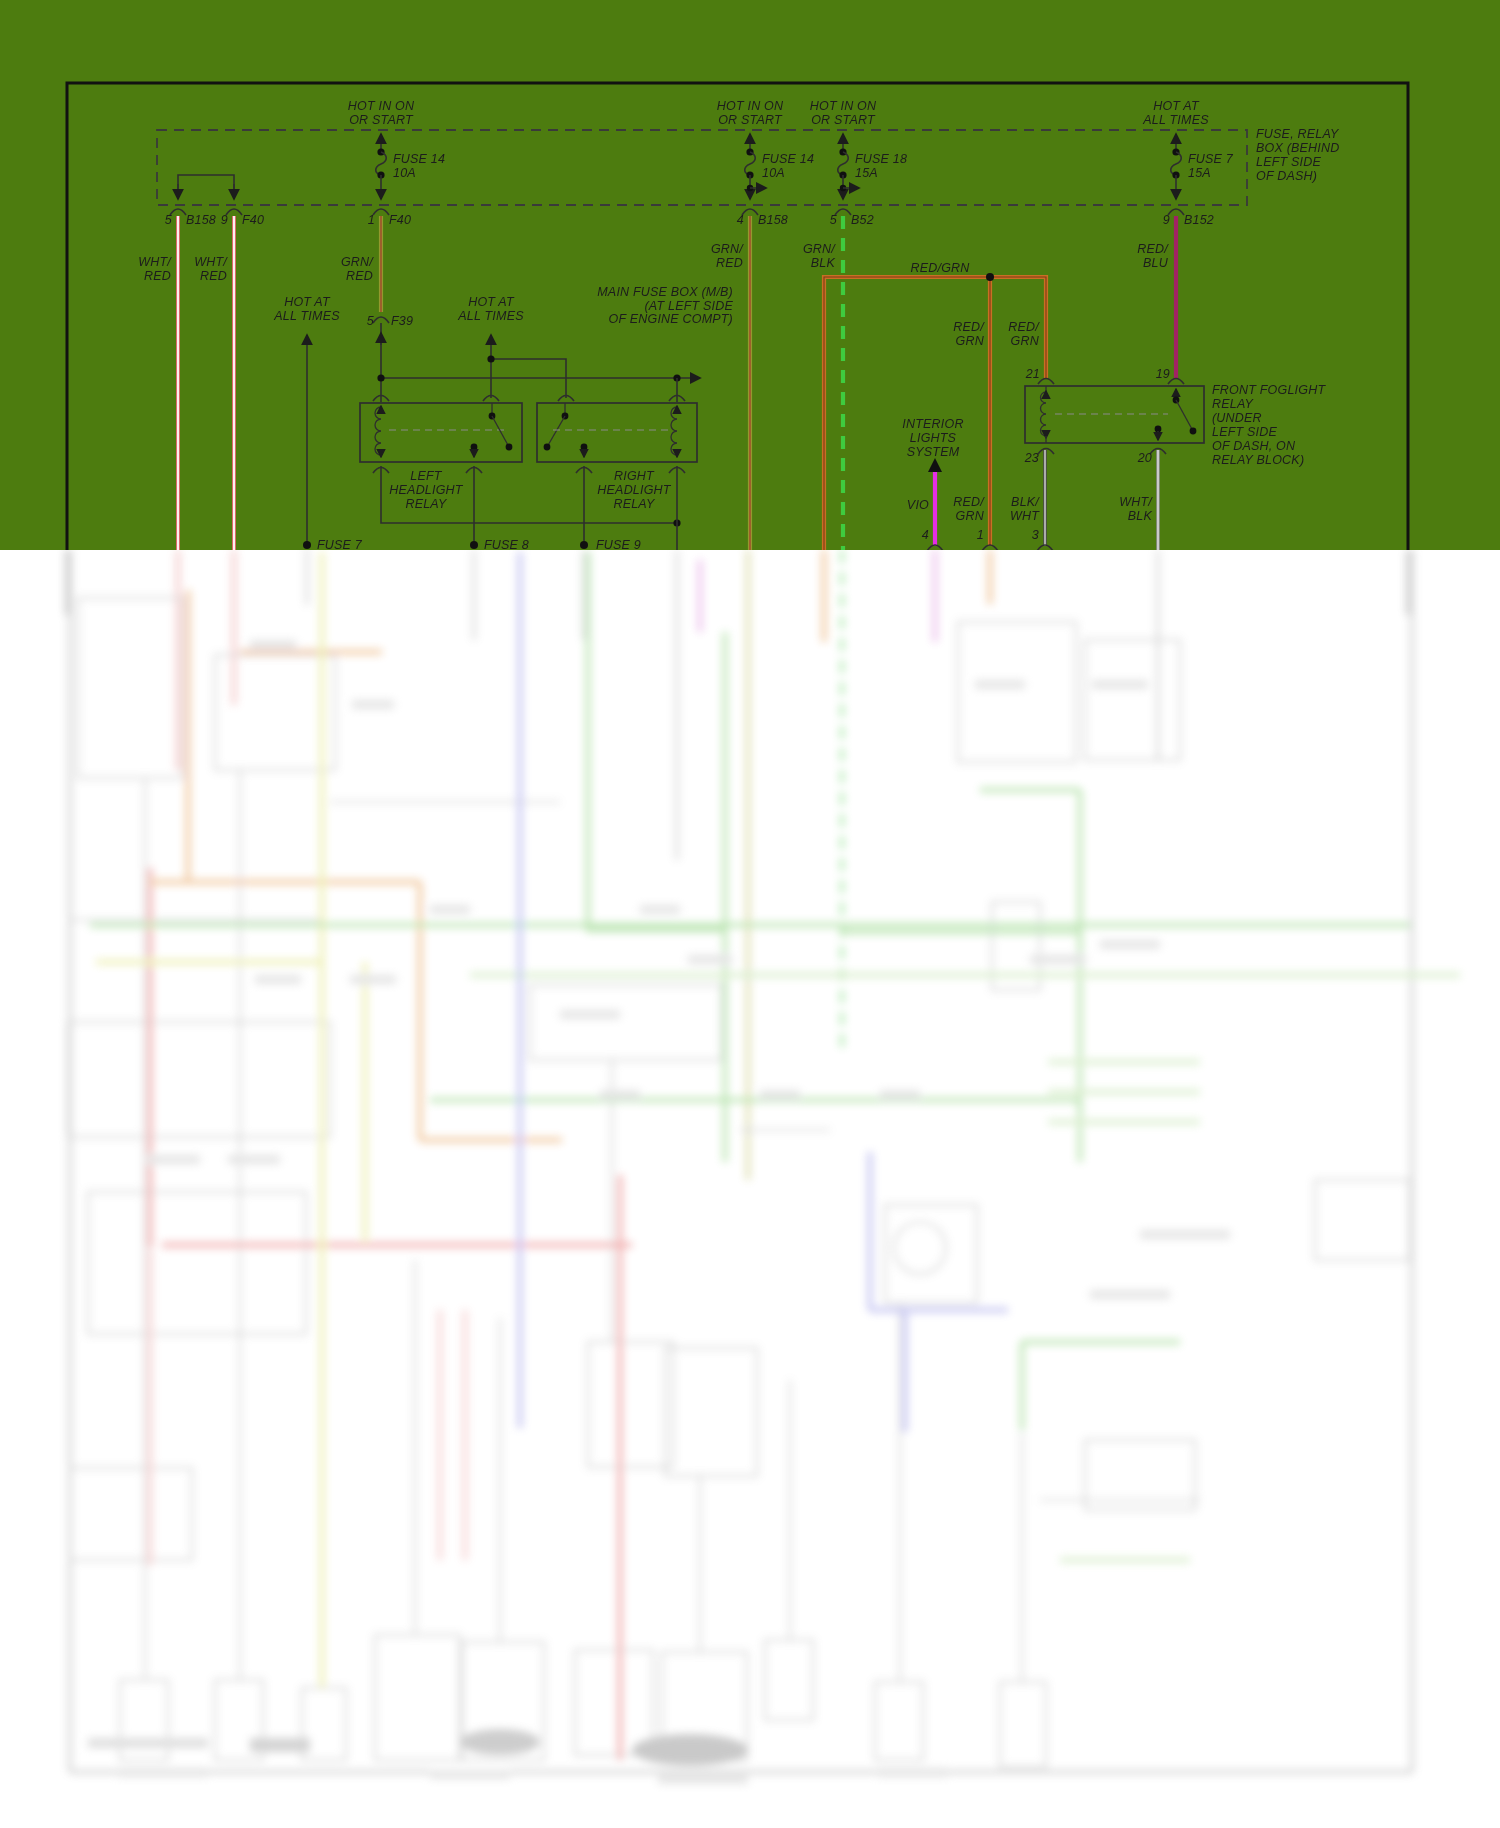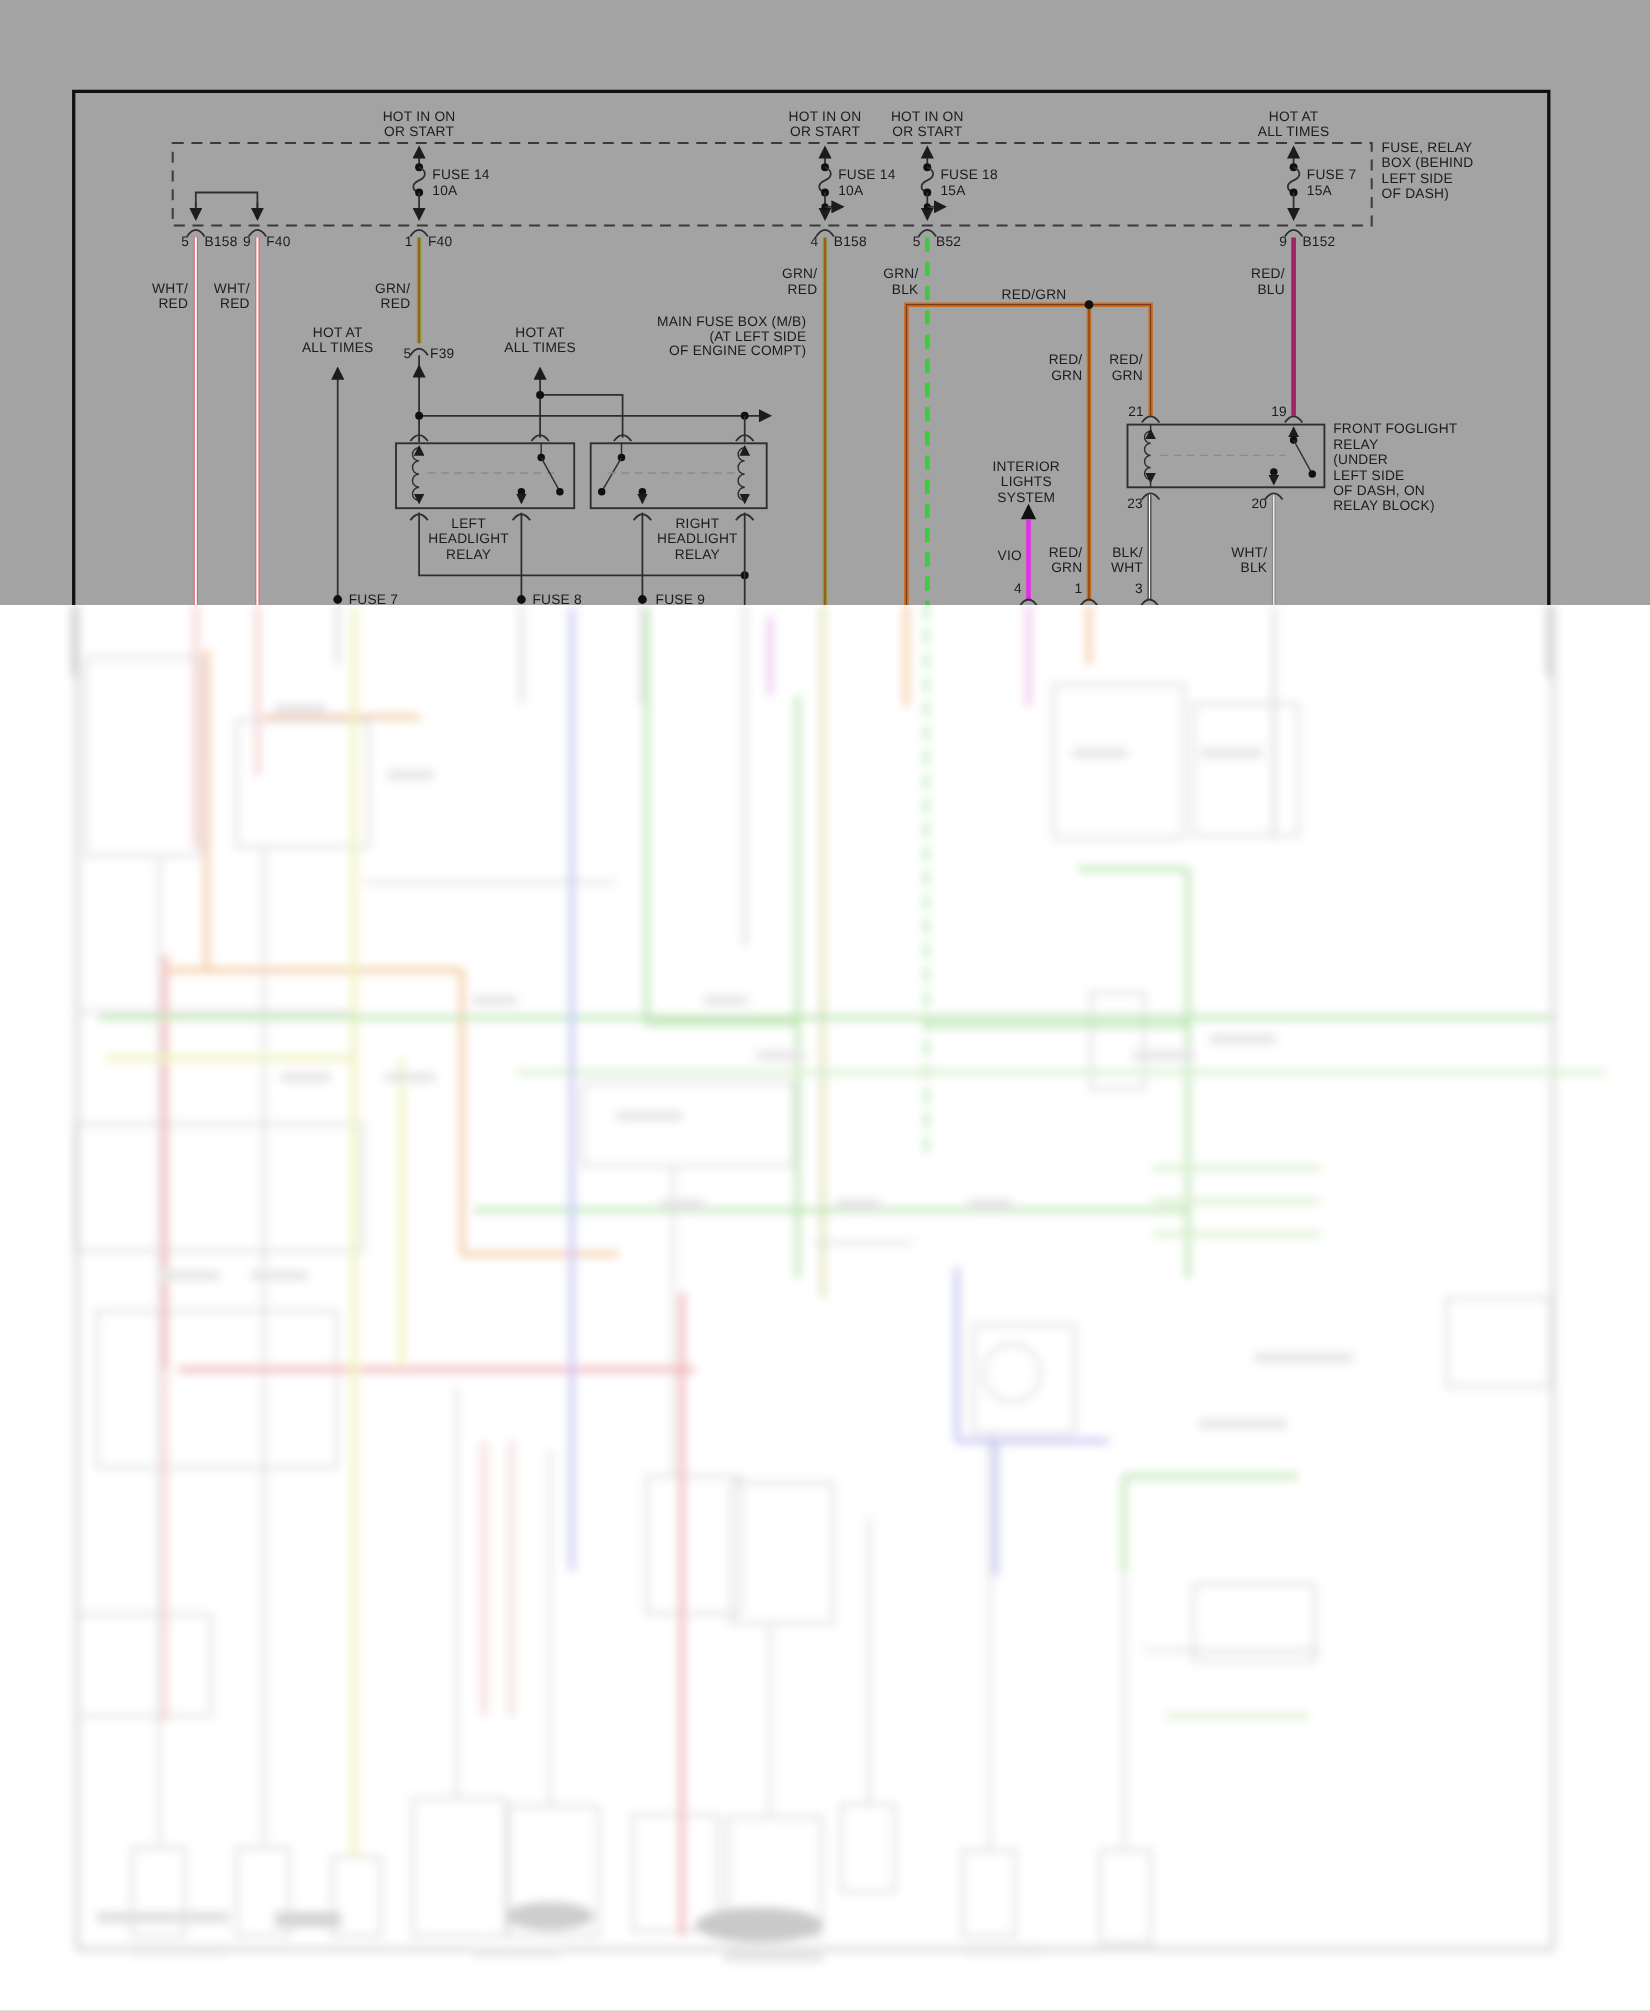--- a/index.html
+++ b/index.html
@@ -1,17 +1,17 @@
 <!DOCTYPE html>
 <html><head>
 <meta charset="utf-8">
 <style>
   html,body{margin:0;padding:0;background:#fff;}
-  #stage{position:relative;width:1500px;height:1828px;background:#a3a3a3;overflow:hidden;
-         font-family:"Liberation Sans", sans-serif;}
+  #stage{position:relative;width:1500px;height:1828px;background:#4d7c0f;overflow:hidden;
+         font-family:"Liberation Sans", sans-serif;font-style:italic;}
   #sharp-layer{position:absolute;left:0;top:0;width:1500px;height:560px;}
   #blur-layer{position:absolute;left:0;top:550px;width:1500px;height:1278px;background:#ffffff;}
   #blur-layer svg{display:block;}
   text{font-family:"Liberation Sans", sans-serif;font-size:12.5px;fill:#1c1c1c;letter-spacing:.2px;}
   .ln{stroke:#2e2e2e;stroke-width:1.6;fill:none;}
   .lnthin{stroke:#2e2e2e;stroke-width:1.3;fill:none;}
   .dash{stroke:#3a3a3a;stroke-width:1.8;fill:none;stroke-dasharray:10 7;}
   .dashin{stroke:#8a8a8a;stroke-width:1.2;fill:none;stroke-dasharray:7 5;}
   .dot{fill:#101010;}
   .arc{stroke:#2e2e2e;stroke-width:1.6;fill:none;}

